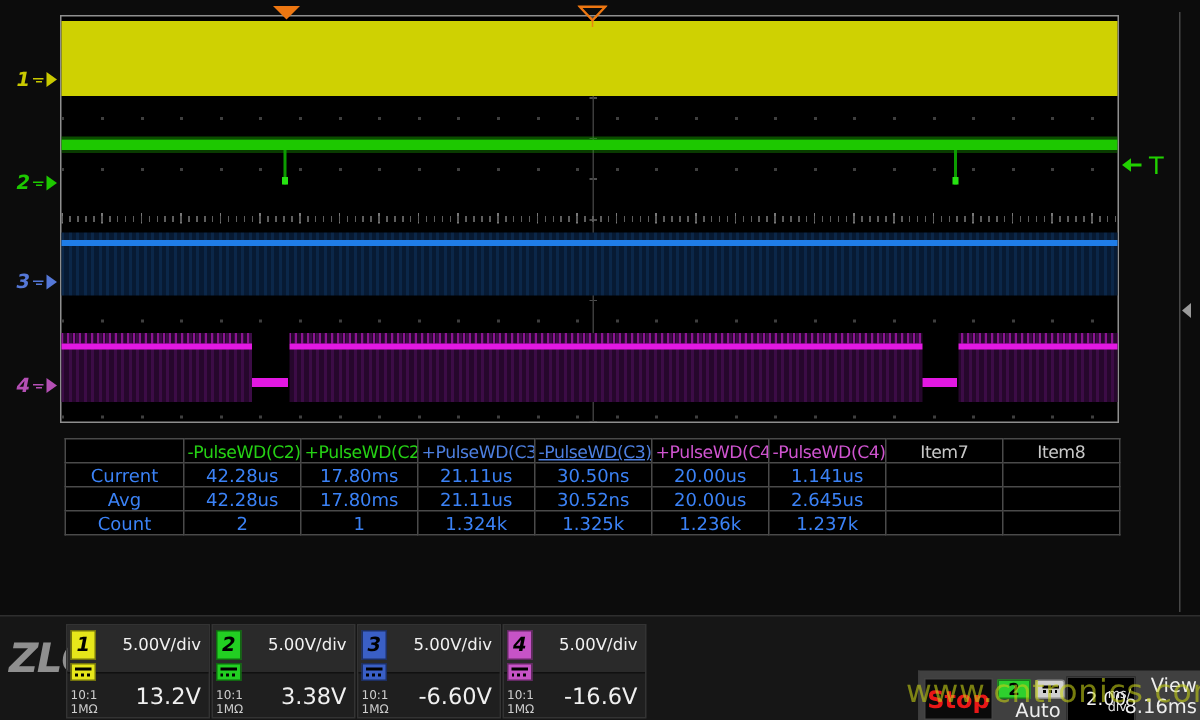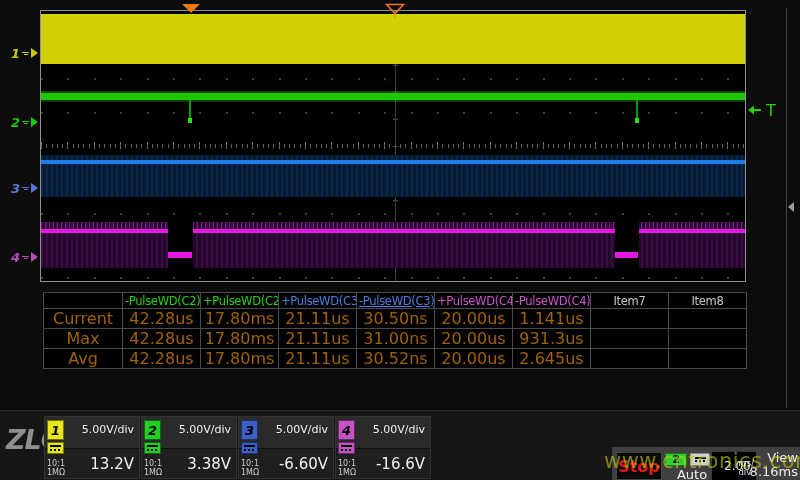--- a/index.html
+++ b/index.html
@@ -41,21 +41,21 @@
   .tri-right{width:0;height:0;border-top:5px solid transparent;border-bottom:5px solid transparent;border-left:7px solid currentColor;}
   
   .tmark{position:absolute;left:748px;top:101px;height:18px;display:flex;align-items:center;gap:4px;color:#21d100;font-size:16px;}
   .right-divider{position:absolute;left:786px;top:8px;width:1px;height:400px;background:#474747;}
   .gray-tri{position:absolute;left:788px;top:202px;width:0;height:0;
             border-top:5px solid transparent;border-bottom:5px solid transparent;border-right:6px solid #9a9a9a;}
   
   .meas{position:absolute;left:43px;top:292px;border-collapse:collapse;table-layout:fixed;width:703px;background:#000;}
   .meas th,.meas td{border:1px solid #4a4a4a;height:15px;padding:0 2px;text-align:center;overflow:hidden;white-space:nowrap;}
   .meas th{font-weight:normal;font-size:11.5px;letter-spacing:-0.3px;margin-left:29px;}
-  .meas td{font-size:16px;color:#a16207;}
+  .meas td{font-size:12px;color:#3b82f6;}
   
   .bottombar{position:absolute;left:0;top:410px;width:800px;height:70px;background:#161616;border-top:1px solid #2e2e2e;}
   .logo{position:absolute;left:6px;top:13px;color:#8f8f8f;font-size:27px;font-weight:bold;font-style:italic;letter-spacing:-1px;}
   .logo sup{font-size:9px;font-style:normal;vertical-align:super;}
   .chblock{position:absolute;top:5px;width:96px;height:63px;background:linear-gradient(#2a2a2a 0 31px,#1f1f1f 31px);border:1px solid #333;box-sizing:border-box;}
   .chblock .divline{position:absolute;left:0;right:0;top:31px;height:1px;background:#101010;}
   .ch-badge{position:absolute;left:2px;top:3px;width:17px;height:20px;color:#000;font-size:13px;font-weight:bold;font-style:italic;
             display:flex;align-items:center;justify-content:center;border:1px solid rgba(0,0,0,.5);box-sizing:border-box;}
   .ch-coup{position:absolute;left:2px;top:25px;width:17px;height:12px;display:flex;flex-direction:column;align-items:center;justify-content:center;gap:2px;border:1px solid rgba(0,0,0,.5);box-sizing:border-box;}
   .cl1{width:11px;height:2px;background:#000;}
@@ -205,38 +205,38 @@
           <td>42.28us</td>
           <td>17.80ms</td>
           <td>21.11us</td>
           <td>30.50ns</td>
           <td>20.00us</td>
           <td>1.141us</td>
           <td></td>
           <td></td>
         </tr>
         <tr>
-          <td>Max</td>
-          <td>42.28us</td>
-          <td>17.80ms</td>
-          <td>21.11us</td>
-          <td>31.00ns</td>
-          <td>20.00us</td>
-          <td>931.3us</td>
-          <td></td>
-          <td></td>
-        </tr>
-        <tr>
           <td>Avg</td>
           <td>42.28us</td>
           <td>17.80ms</td>
           <td>21.11us</td>
           <td>30.52ns</td>
           <td>20.00us</td>
           <td>2.645us</td>
+          <td></td>
+          <td></td>
+        </tr>
+        <tr>
+          <td>Count</td>
+          <td>2</td>
+          <td>1</td>
+          <td>1.324k</td>
+          <td>1.325k</td>
+          <td>1.236k</td>
+          <td>1.237k</td>
           <td></td>
           <td></td>
         </tr>
       </tbody>
   </table>
 
   <div class="bottombar">
     <div class="logo"><span>ZLG</span><sup>®</sup></div>
 
     <div class="chblock" style="left:44px">

